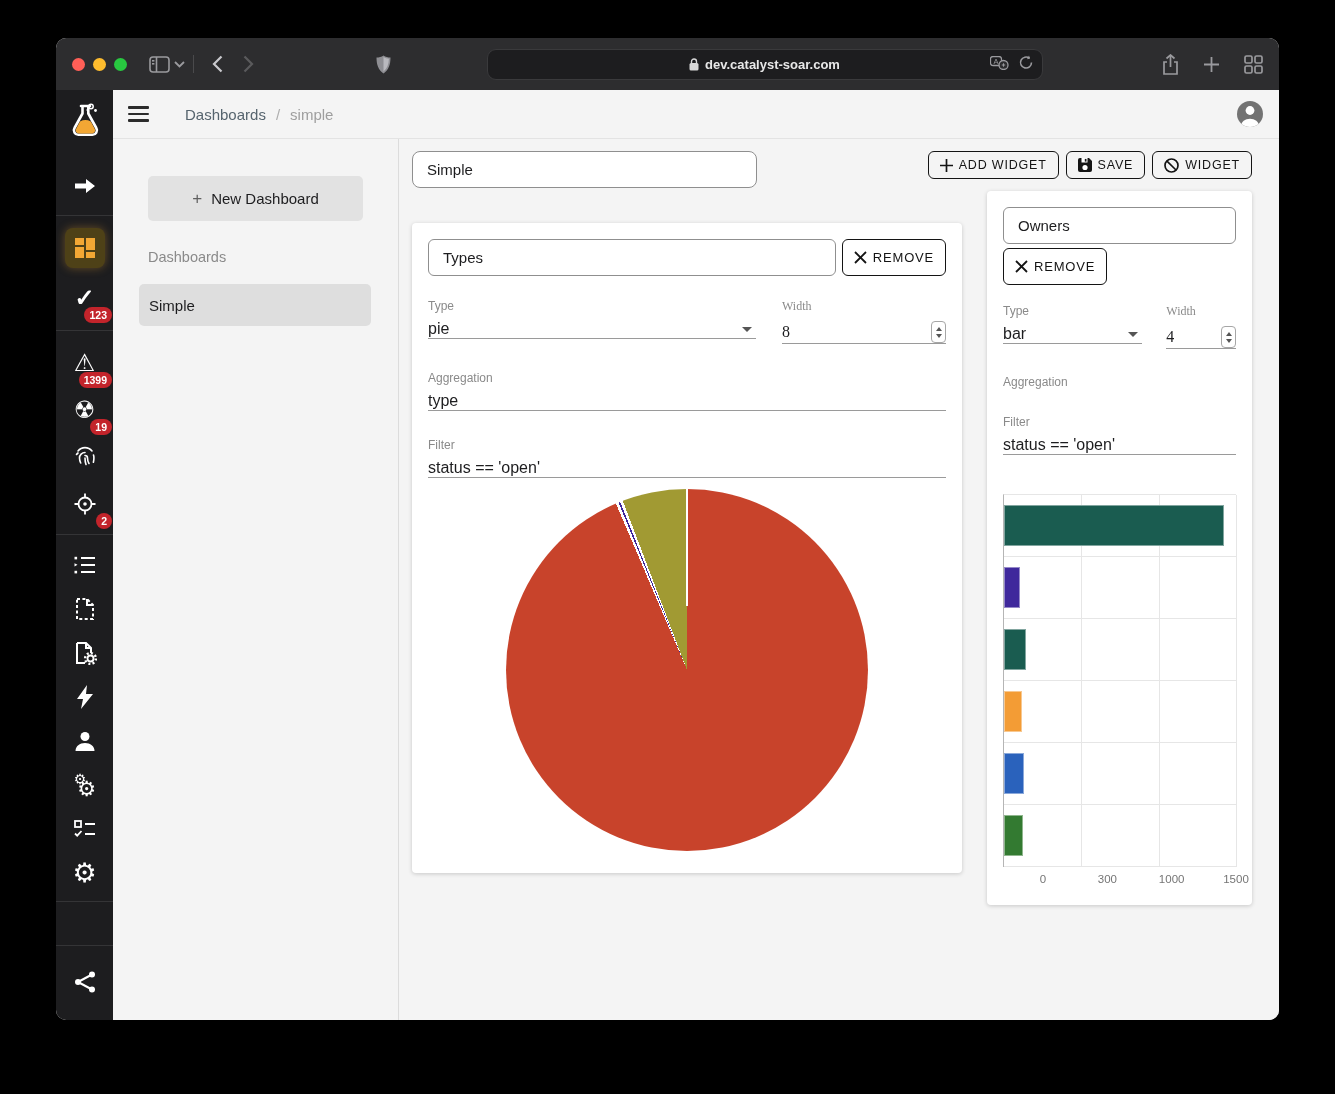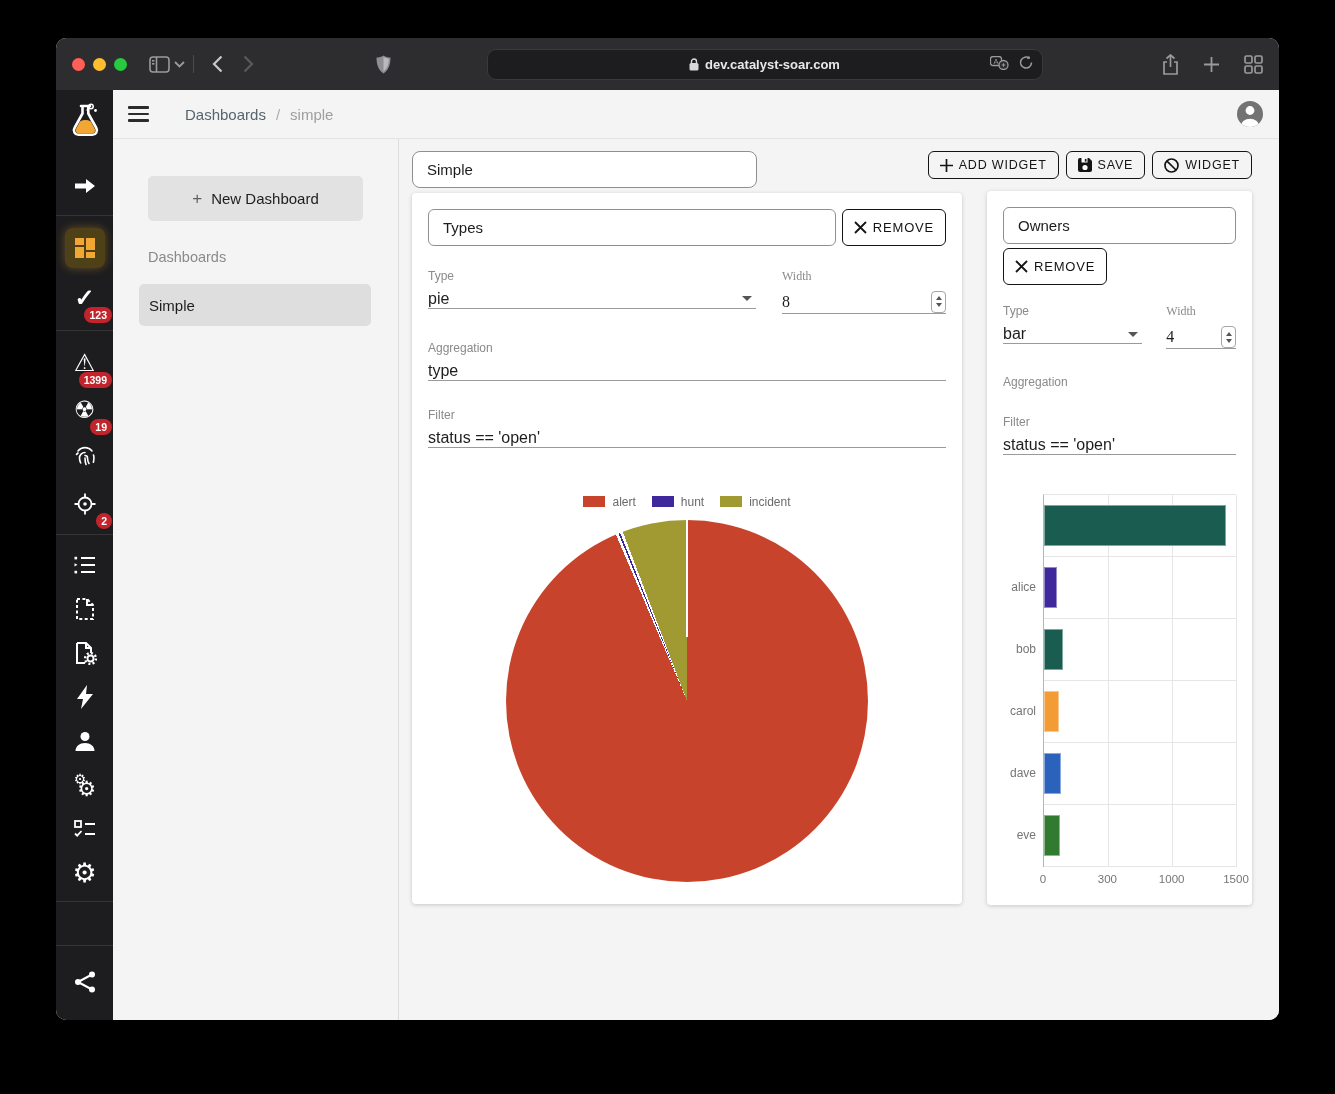--- a/index.html
+++ b/index.html
@@ -400,34 +400,20 @@
                 <div class="f-value">
                     <span>type</span>
                   </div>
               </div>
               <div class="f-block">
                 <div class="f-label">Filter</div>
                 <div class="f-value">
                     <span>status == 'open'</span>
                   </div>
               </div>
-              <div class="legend" id="pie-legend">
-                  <span class="legend-item">
-                    <span class="legend-swatch" style="background: rgb(200, 67, 43);"></span>
-                    <span>alert</span>
-                  </span>
-                  <span class="legend-item">
-                    <span class="legend-swatch" style="background: rgb(63, 40, 156);"></span>
-                    <span>hunt</span>
-                  </span>
-                  <span class="legend-item">
-                    <span class="legend-swatch" style="background: rgb(161, 154, 51);"></span>
-                    <span>incident</span>
-                  </span>
-                </div>
               <div class="pie" id="pie" style="background: conic-gradient(rgb(255, 255, 255) 0deg, rgb(255, 255, 255) 0.45deg, rgb(200, 67, 43) 0.45deg, rgb(200, 67, 43) 336.87deg, rgb(255, 255, 255) 336.87deg, rgb(255, 255, 255) 337.32deg, rgb(255, 255, 255) 337.32deg, rgb(255, 255, 255) 337.77deg, rgb(63, 40, 156) 337.77deg, rgb(63, 40, 156) 338.31deg, rgb(255, 255, 255) 338.31deg, rgb(255, 255, 255) 338.76deg, rgb(255, 255, 255) 338.76deg, rgb(255, 255, 255) 339.21deg, rgb(161, 154, 51) 339.21deg, rgb(161, 154, 51) 359.55deg, rgb(255, 255, 255) 359.55deg, rgb(255, 255, 255) 360deg);"></div>
             </div>
 
             <div class="card card-owners">
               <input class="text-input w-name" style="width: 100%;" value="Owners">
               <div style="margin-top:4px;">
                 <button class="btn-outline btn-remove">
                   <svg width="13" height="13" viewBox="0 0 13 13">
                       <path d="M1 1l11 11M12 1L1 12" stroke="#141414" stroke-width="1.8"></path>
                     </svg>
@@ -457,28 +443,20 @@
                 <div class="f-label">Aggregation</div>
               </div>
               <div class="f-block" style="margin-top:26px;">
                 <div class="f-label">Filter</div>
                 <div class="f-value">
                     <span>status == 'open'</span>
                   </div>
               </div>
               <div class="bar-chart">
                 <div class="bar-grid">
-                  <div class="bar-labels" id="bar-labels">
-                      <div class="bar-label"></div>
-                      <div class="bar-label">alice</div>
-                      <div class="bar-label">bob</div>
-                      <div class="bar-label">carol</div>
-                      <div class="bar-label">dave</div>
-                      <div class="bar-label">eve</div>
-                    </div>
                   <div class="bar-plot" id="bar-plot">
                       <div class="gridline" style="left: 33.3333%;"></div>
                       <div class="gridline" style="left: 66.6667%;"></div>
                       <div class="gridline" style="left: 100%;"></div>
                       <div class="bar-row">
                         <div class="bar" style="width: 94.6667%; background: rgb(26, 92, 80);"></div>
                       </div>
                       <div class="bar-row">
                         <div class="bar" style="width: 7%; background: rgb(63, 40, 156);"></div>
                       </div>

